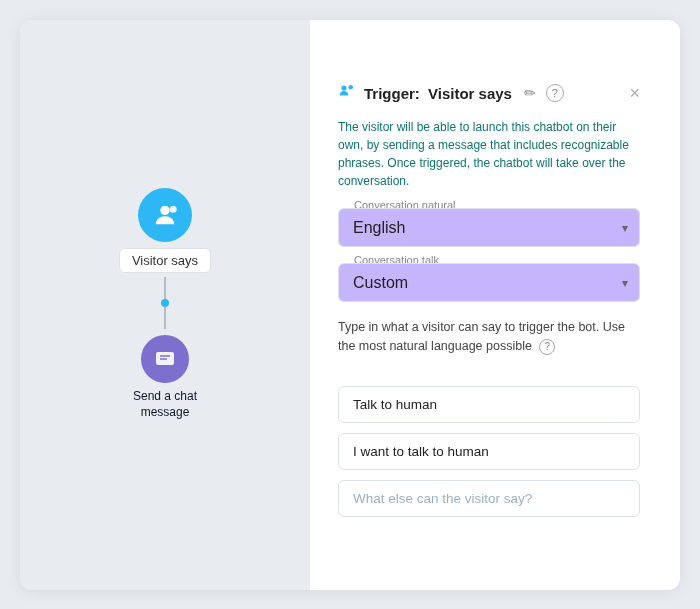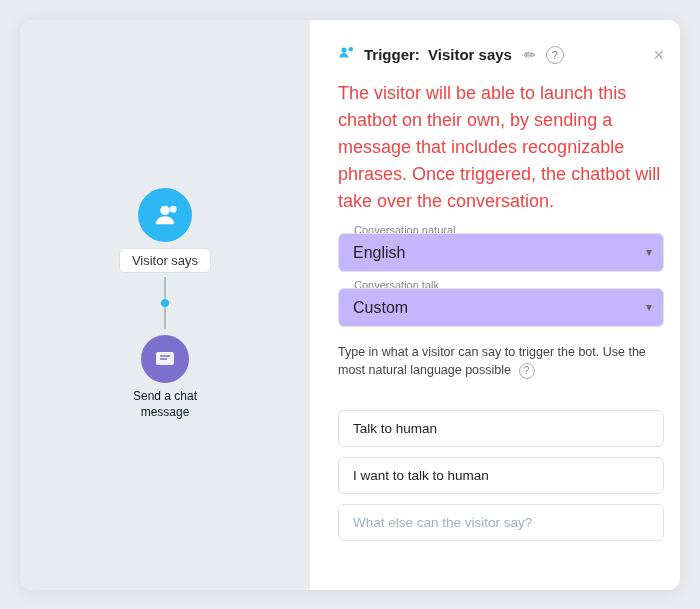--- a/index.html
+++ b/index.html
@@ -107,26 +107,27 @@
       color: #0f172a;
       text-align: center;
       line-height: 1.3;
     }
 
     
     .right-panel {
       flex: 1;
       background: white;
       border-radius: 0 12px 12px 0;
-      padding: 24px 16px 24px 28px;
+      padding: 24px 40px 24px 28px;
       display: flex;
       flex-direction: column;
       gap: 0;
       position: relative;
       overflow-y: auto;
+      justify-content: center;
     }
     .panel-header {
       display: flex;
       align-items: center;
       justify-content: space-between;
       margin-bottom: 14px;
     }
     .panel-header-left {
       display: flex;
       align-items: center;
@@ -165,22 +166,22 @@
     }
     .close-btn {
       background: none;
       border: none;
       cursor: pointer;
       font-size: 18px;
       color: #aaa;
       line-height: 1;
     }
     .description {
-      font-size: 18px;
-      color: #ef4444;
+      font-size: 12px;
+      color: #0f766e;
       line-height: 1.5;
       margin-bottom: 18px;
     }
     .field-group {
       position: relative;
       margin-bottom: 16px;
     }
     .field-label {
       position: absolute;
       top: -9px;

